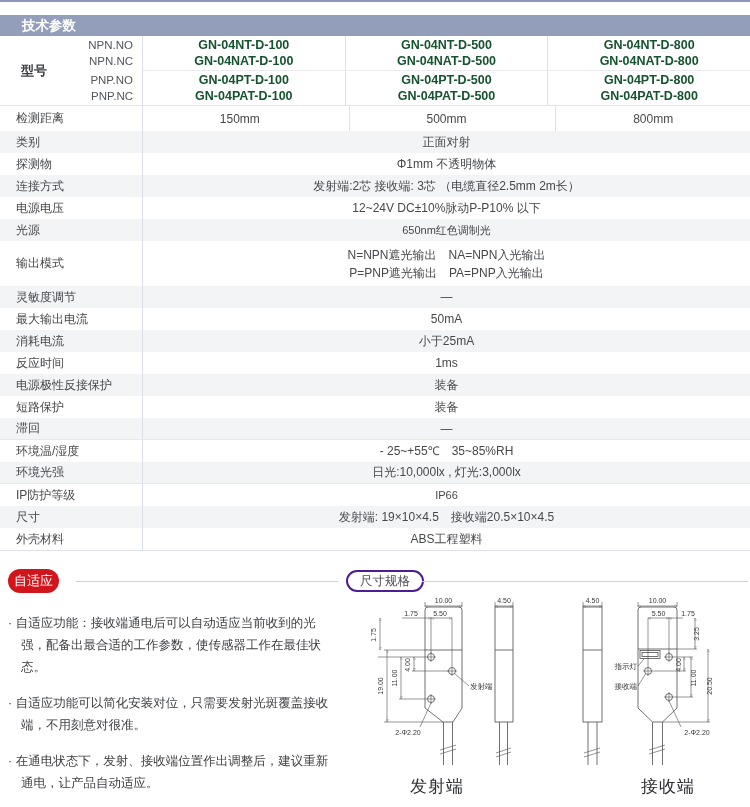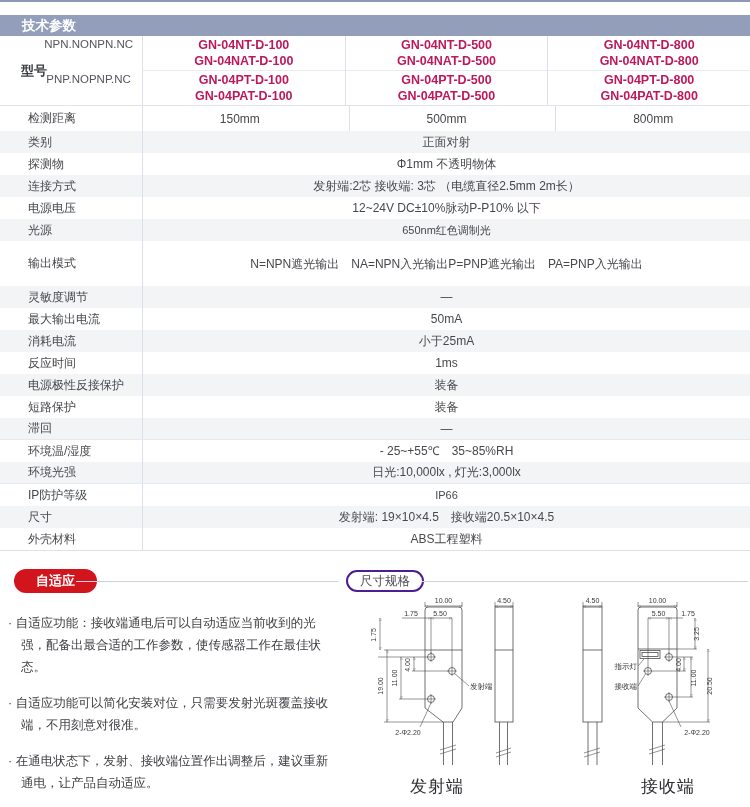--- a/index.html
+++ b/index.html
@@ -11,47 +11,47 @@
   .hbar{margin-top:13px;height:21px;background:#929eba;color:#fff;
         font-size:13.5px;font-weight:bold;line-height:21px;padding-left:22px;}
 
   
   .spec-table{width:750px;border-bottom:1px solid #dde1ea;}
   .model-row{display:flex;height:69px;border-bottom:1px solid #e1e4ec;}
   .m-label{width:143px;box-sizing:border-box;border-right:1px solid #dbdfe8;position:relative;}
   .m-title{position:absolute;left:21px;top:50%;transform:translateY(-50%);
            font-weight:bold;font-size:13px;color:#3a3c42;}
   .m-subs{position:absolute;right:9px;top:0;height:100%;display:flex;flex-direction:column;}
-  .m-subgroup{height:34.5px;display:flex;flex-direction:row;justify-content:center;}
+  .m-subgroup{height:34.5px;display:flex;flex-direction:column;justify-content:center;}
   .m-sub{font-size:11.5px;color:#53565c;text-align:right;line-height:16px;}
   .m-cols{flex:1;display:flex;}
   .m-col{flex:1;display:flex;flex-direction:column;box-sizing:border-box;}
   .m-col + .m-col{border-left:1px solid #dbdfe8;justify-content:flex-end;}
   .m-group{height:34.5px;display:flex;flex-direction:column;justify-content:center;box-sizing:border-box;}
   .m-group.first{border-bottom:1px solid #e9ebf1;}
-  .m-line{text-align:center;font-weight:bold;font-size:12.5px;color:#be185d;line-height:16px;}
+  .m-line{text-align:center;font-weight:bold;font-size:12.5px;color:#14532d;line-height:16px;}
 
   .trow{display:flex;height:22px;font-size:12px;color:#47484c;box-sizing:border-box;}
   .trow.tall{height:45px;}
   .trow.cols-row{height:25px;}
   .trow.shade{background:#f3f4f6;}
   .trow.gline{border-bottom:1px solid #e6e9ef;}
   .tlabel{width:143px;box-sizing:border-box;border-right:1px solid #dbdfe8;
-          display:flex;align-items:center;padding-left:28px;}
+          display:flex;align-items:center;padding-left:16px;}
   .tval{flex:1;display:flex;align-items:center;justify-content:center;text-align:left;}
   .tval.small{font-size:11px;}
-  .tval.multiline{flex-direction:row;justify-content:center;line-height:18px;}
+  .tval.multiline{flex-direction:column;justify-content:center;line-height:18px;}
   .tval.cells{padding:0;align-items:stretch;}
   .cell{flex:1;display:flex;align-items:center;justify-content:center;}
   .cell + .cell{border-left:1px solid #dbdfe8;margin-left:12px;}
 
   
-  .badge-red{position:absolute;left:14px;top:569px;height:24px;line-height:24px;
-             padding:0 22px;background:#d2151d;color:#fff;font-size:13px;
-             border-radius:13px;font-weight:bold;}
+  .badge-red{position:absolute;left:8px;top:569px;height:24px;line-height:24px;
+             padding:0 6px;background:#d2151d;color:#fff;font-size:13px;
+             border-radius:13px;font-weight:normal;}
   .badge-line-left{position:absolute;left:76px;top:581px;width:262px;height:1px;background:#ccd2df;}
   .badge-gray{position:absolute;left:346px;top:570px;height:18px;line-height:18px;
               padding:0 12px;border:2px solid #4c1d95;border-radius:12px;
               color:#4a4d55;font-size:12.5px;background:#fff;}
   .badge-line-right{position:absolute;left:422px;top:581px;width:326px;height:1px;background:#ccd2df;}
 
   
   .bullets{position:absolute;left:8px;top:612px;width:332px;font-size:12.5px;
            line-height:22px;color:#3d3e42;}
   .bullet{padding-left:13px;text-indent:-13px;margin-bottom:14px;}

